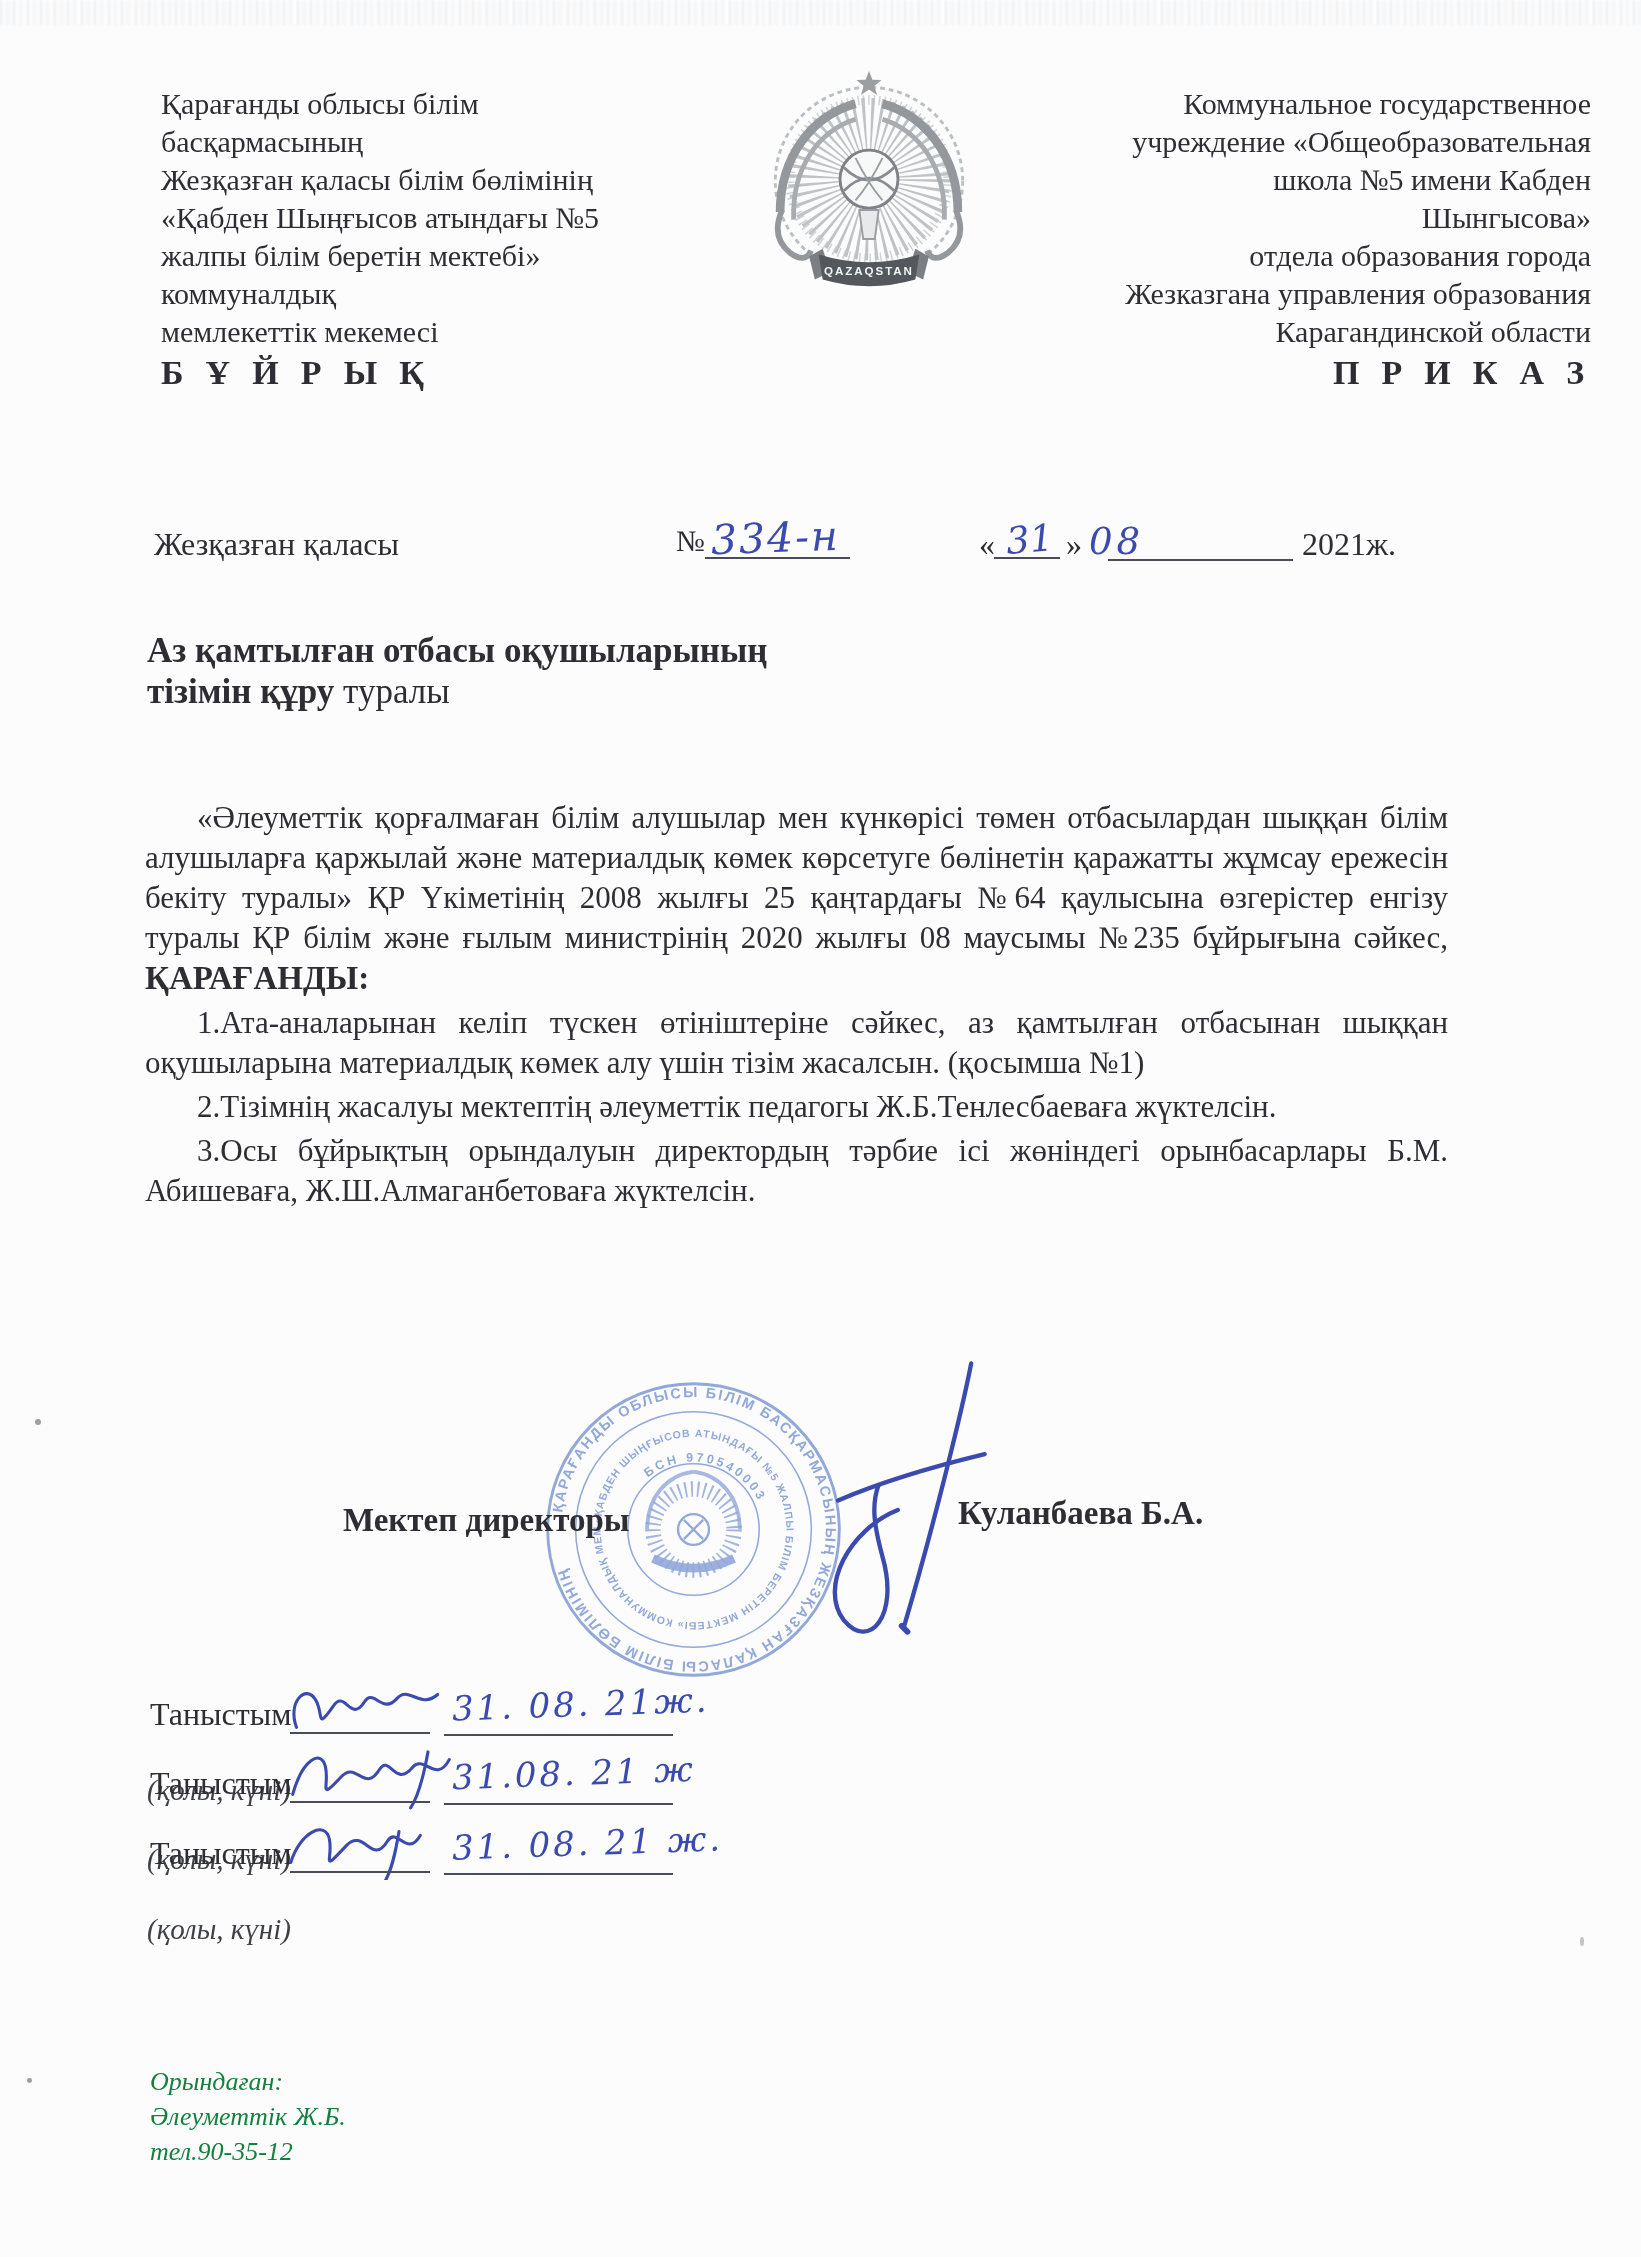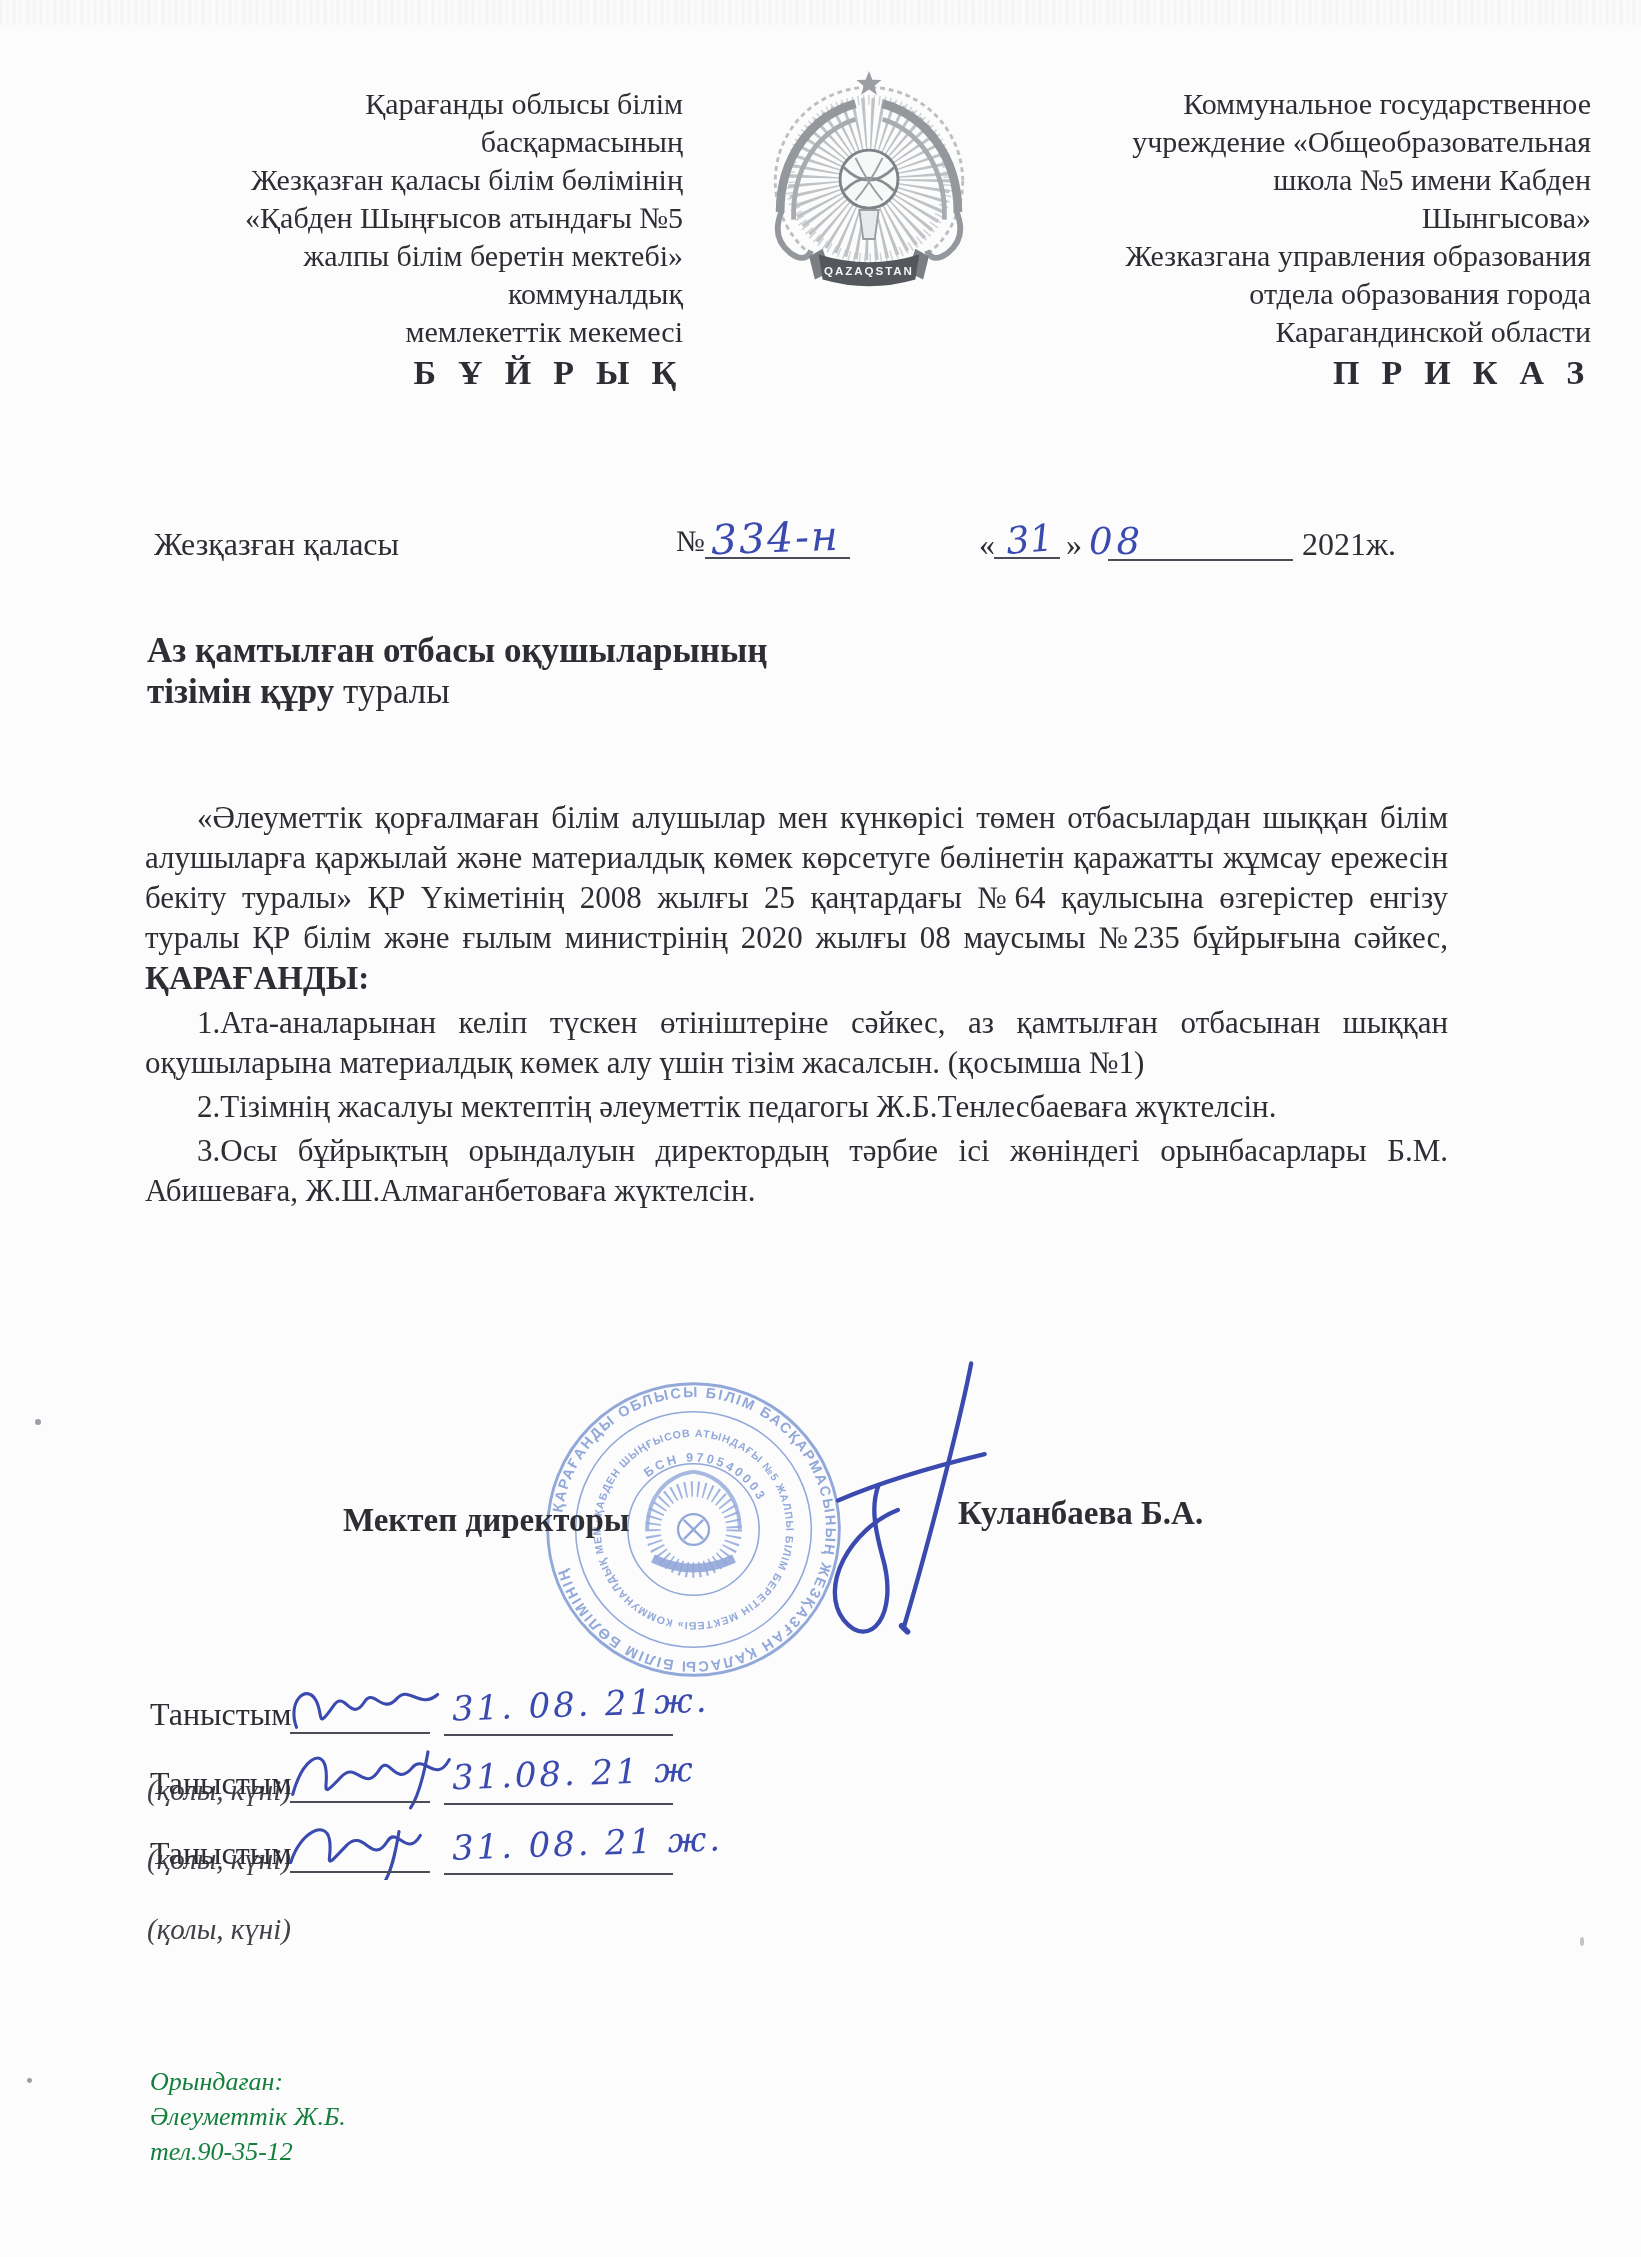--- a/index.html
+++ b/index.html
@@ -12,21 +12,21 @@
   .scan-band{
     position:absolute;left:0;top:0;width:1641px;height:25px;
     background:repeating-linear-gradient(90deg,
       rgba(140,150,152,.16) 0 1.9px, rgba(255,255,255,0) 1.9px 5.8px,
       rgba(160,168,170,.10) 5.8px 8.7px, rgba(255,255,255,0) 8.7px 13.5px);
     filter:blur(1px);opacity:.8;
   }
   .speck{position:absolute;background:#9aa0a6;border-radius:50%;}
 
   
-  .org-kk{position:absolute;left:133px;top:85px;width:550px;text-align:right;
+  .org-kk{position:absolute;left:161px;top:85px;width:550px;text-align:left;
           font-size:30px;line-height:38px;}
   .org-ru{position:absolute;left:977px;top:85px;width:614px;text-align:right;
           font-size:30px;line-height:38px;}
   .org-line{white-space:nowrap;}
   .doc-type{margin-top:2.9px;font-weight:bold;font-size:34px;letter-spacing:6.8px;}
 
   .emblem{position:absolute;left:755px;top:64px;width:228px;height:238px;}
 
   
   .meta{position:absolute;left:0;top:522px;width:1641px;height:58px;font-size:32px;}
@@ -121,22 +121,22 @@
       <path d="M66,196 Q118,212 170,196 L166,222 Q118,236 70,222 Z" fill="#54585d"></path>
       <text x="118" y="217" text-anchor="middle" font-size="12" font-weight="bold" font-family="Liberation Sans, sans-serif" letter-spacing="2" fill="#f4f4f5">QAZAQSTAN</text>
     </g>
   </svg>
 
   <div class="org-ru">
     <div class="org-line">Коммунальное государственное</div>
     <div class="org-line">учреждение «Общеобразовательная</div>
     <div class="org-line">школа №5 имени Кабден</div>
     <div class="org-line">Шынгысова»</div>
+    <div class="org-line">отдела образования города</div>
     <div class="org-line">Жезказгана управления образования</div>
-    <div class="org-line">отдела образования города</div>
     <div class="org-line">Карагандинской области</div>
     <div class="doc-type">П Р И К А З</div>
   </div>
 
   <div class="meta">
     <span class="city">Жезқазған қаласы</span>
     <span class="numsign">№</span>
     <span class="hw hw-number">334-н</span>
     <span class="uline" style="left:705px;top:35px;width:145px;"></span>
     <span class="quote-open">«</span>

